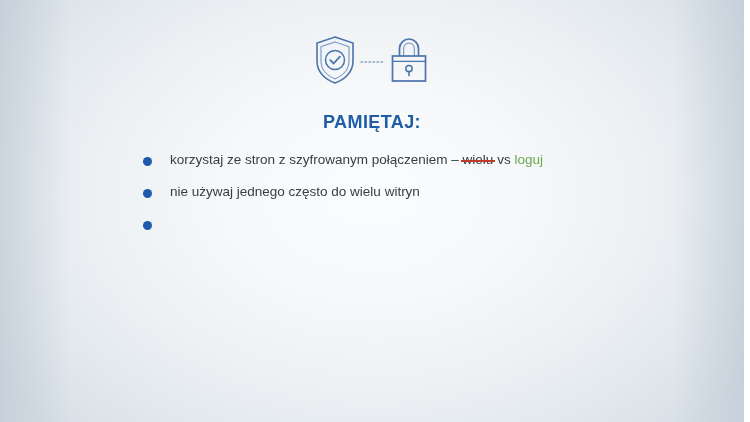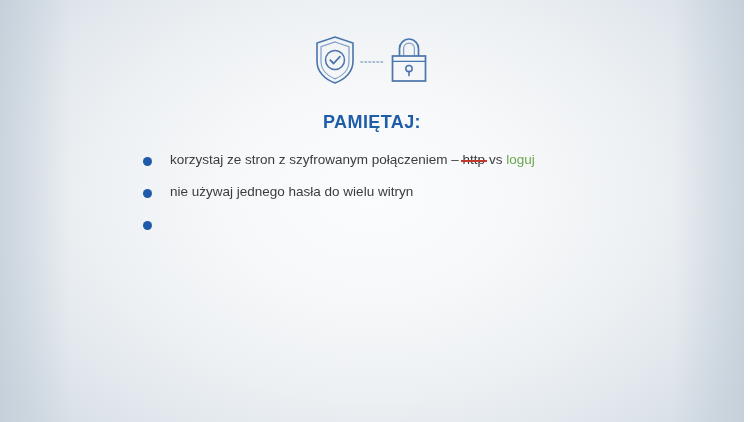--- a/index.html
+++ b/index.html
@@ -163,27 +163,27 @@
     </span>
 
   </div>
 
   <div class="title">PAMIĘTAJ:</div>
 
   <div class="bullets">
 
     <div class="bullet-row">
       <span class="dot"></span>
-      <span class="bullet-text"><span>korzystaj ze stron z szyfrowanym połączeniem – </span><span class="http-bad">http</span><span class="dash-sep"> vs </span><span class="https-good">loguj</span></span>
+      <span class="bullet-text"><span>korzystaj ze stron z szyfrowanym połączeniem – </span><span class="http-bad">wielu</span><span class="dash-sep"> vs </span><span class="https-good">loguj</span></span>
     </div>
 
 
     <div class="bullet-row">
       <span class="dot"></span>
-      <span class="bullet-text">nie używaj jednego hasła do wielu witryn</span>
+      <span class="bullet-text">nie używaj jednego często do wielu witryn</span>
     </div>
 
     <div class="bullet-row">
       <span class="dot"></span>
     </div>
 
   </div>
 
 </div>
 

